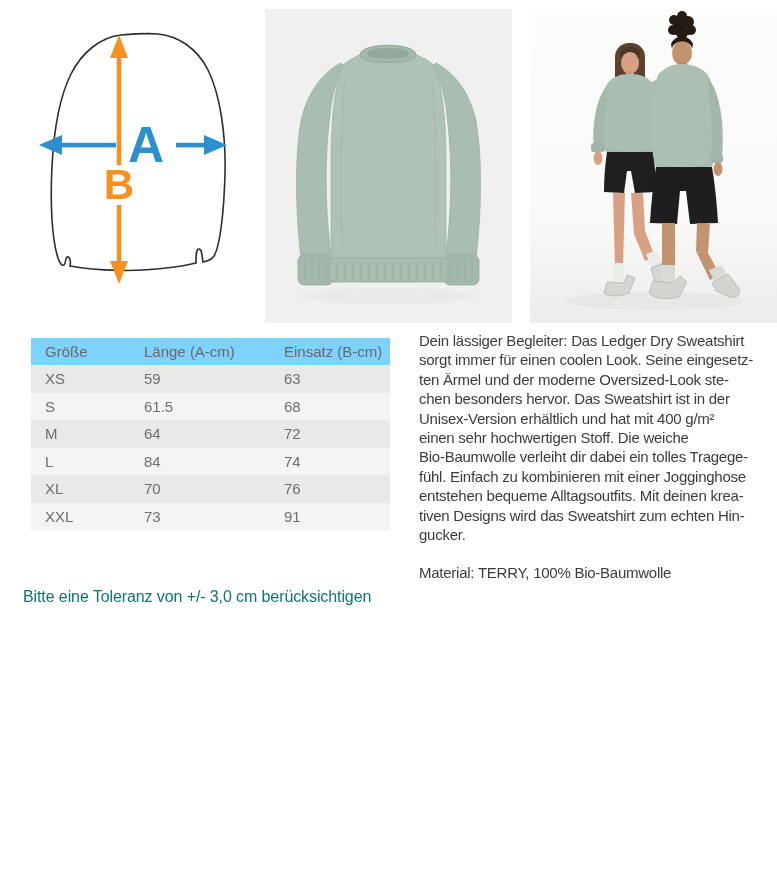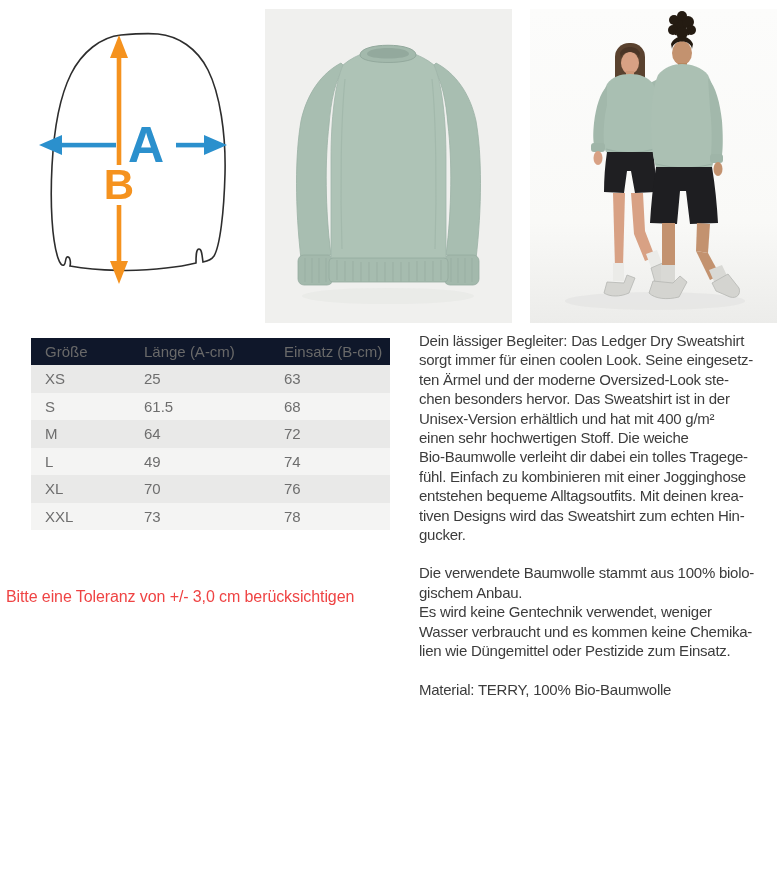--- a/index.html
+++ b/index.html
@@ -15,30 +15,30 @@
                    background:linear-gradient(180deg,#fcfcfb 0%,#f9f9f7 68%,#ececea 100%); }
   .diagram-panel svg, .product-panel svg, .models-panel svg { display:block; width:100%; height:100%; }
 
   
   .size-table {
     position:absolute; left:31px; top:338px; width:359px;
     border-collapse:collapse; table-layout:fixed;
     font-size:15px; color:#6e6e6e;
   }
   .size-table th {
-    font-weight:400; text-align:left; background:#0f172a;
+    font-weight:400; text-align:left; background:#7dd3fc;
     height:27px; padding:0 0 0 14px; color:#696969;
   }
   .size-table td { height:27.5px; padding:0 0 0 14px; }
   .size-table tbody tr:nth-child(odd) td  { background:#e9e9e8; }
   .size-table tbody tr:nth-child(even) td { background:#f4f4f3; }
 
   .tolerance-note {
-    position:absolute; left:6px; top:588px;
-    font-size:16px; color:#ef4444; letter-spacing:-0.1px;
+    position:absolute; left:23px; top:588px;
+    font-size:16px; color:#0f766e; letter-spacing:-0.1px;
   }
 
   
   .description {
     position:absolute; left:410px; top:331px; width:366px;
     font-size:15px; line-height:19.4px; color:#3c3c3c; letter-spacing:-0.25px;
   }
   .description p { margin:0 0 19px 9px; white-space:pre-line; }
   .description p:last-child { margin-bottom:0; }
 
@@ -206,66 +206,61 @@
     <thead>
       <tr>
         <th>Größe</th>
         <th>Länge (A-cm)</th>
         <th>Einsatz (B-cm)</th>
       </tr>
     </thead>
     <tbody>
         <tr>
           <td>XS</td>
-          <td>25</td>
+          <td>59</td>
           <td>63</td>
         </tr>
         <tr>
           <td>S</td>
           <td>61.5</td>
           <td>68</td>
         </tr>
         <tr>
           <td>M</td>
           <td>64</td>
           <td>72</td>
         </tr>
         <tr>
           <td>L</td>
-          <td>49</td>
+          <td>84</td>
           <td>74</td>
         </tr>
         <tr>
           <td>XL</td>
           <td>70</td>
           <td>76</td>
         </tr>
         <tr>
           <td>XXL</td>
           <td>73</td>
-          <td>78</td>
+          <td>91</td>
         </tr>
       </tbody>
   </table>
 
   <div class="tolerance-note">Bitte eine Toleranz von +/- 3,0 cm berücksichtigen</div>
 
   <div class="description">
       <p>Dein lässiger Begleiter: Das Ledger Dry Sweatshirt
 sorgt immer für einen coolen Look. Seine eingesetz-
 ten Ärmel und der moderne Oversized-Look ste-
 chen besonders hervor. Das Sweatshirt ist in der
 Unisex-Version erhältlich und hat mit 400 g/m²
 einen sehr hochwertigen Stoff. Die weiche
 Bio-Baumwolle verleiht dir dabei ein tolles Tragege-
 fühl. Einfach zu kombinieren mit einer Jogginghose
 entstehen bequeme Alltagsoutfits. Mit deinen krea-
 tiven Designs wird das Sweatshirt zum echten Hin-
 gucker.</p>
-      <p>Die verwendete Baumwolle stammt aus 100% biolo-
-gischem Anbau.
-Es wird keine Gentechnik verwendet, weniger
-Wasser verbraucht und es kommen keine Chemika-
-lien wie Düngemittel oder Pestizide zum Einsatz.</p>
       <p>Material: TERRY, 100% Bio-Baumwolle</p>
     </div>
 
 </div>
 
 </body></html>

